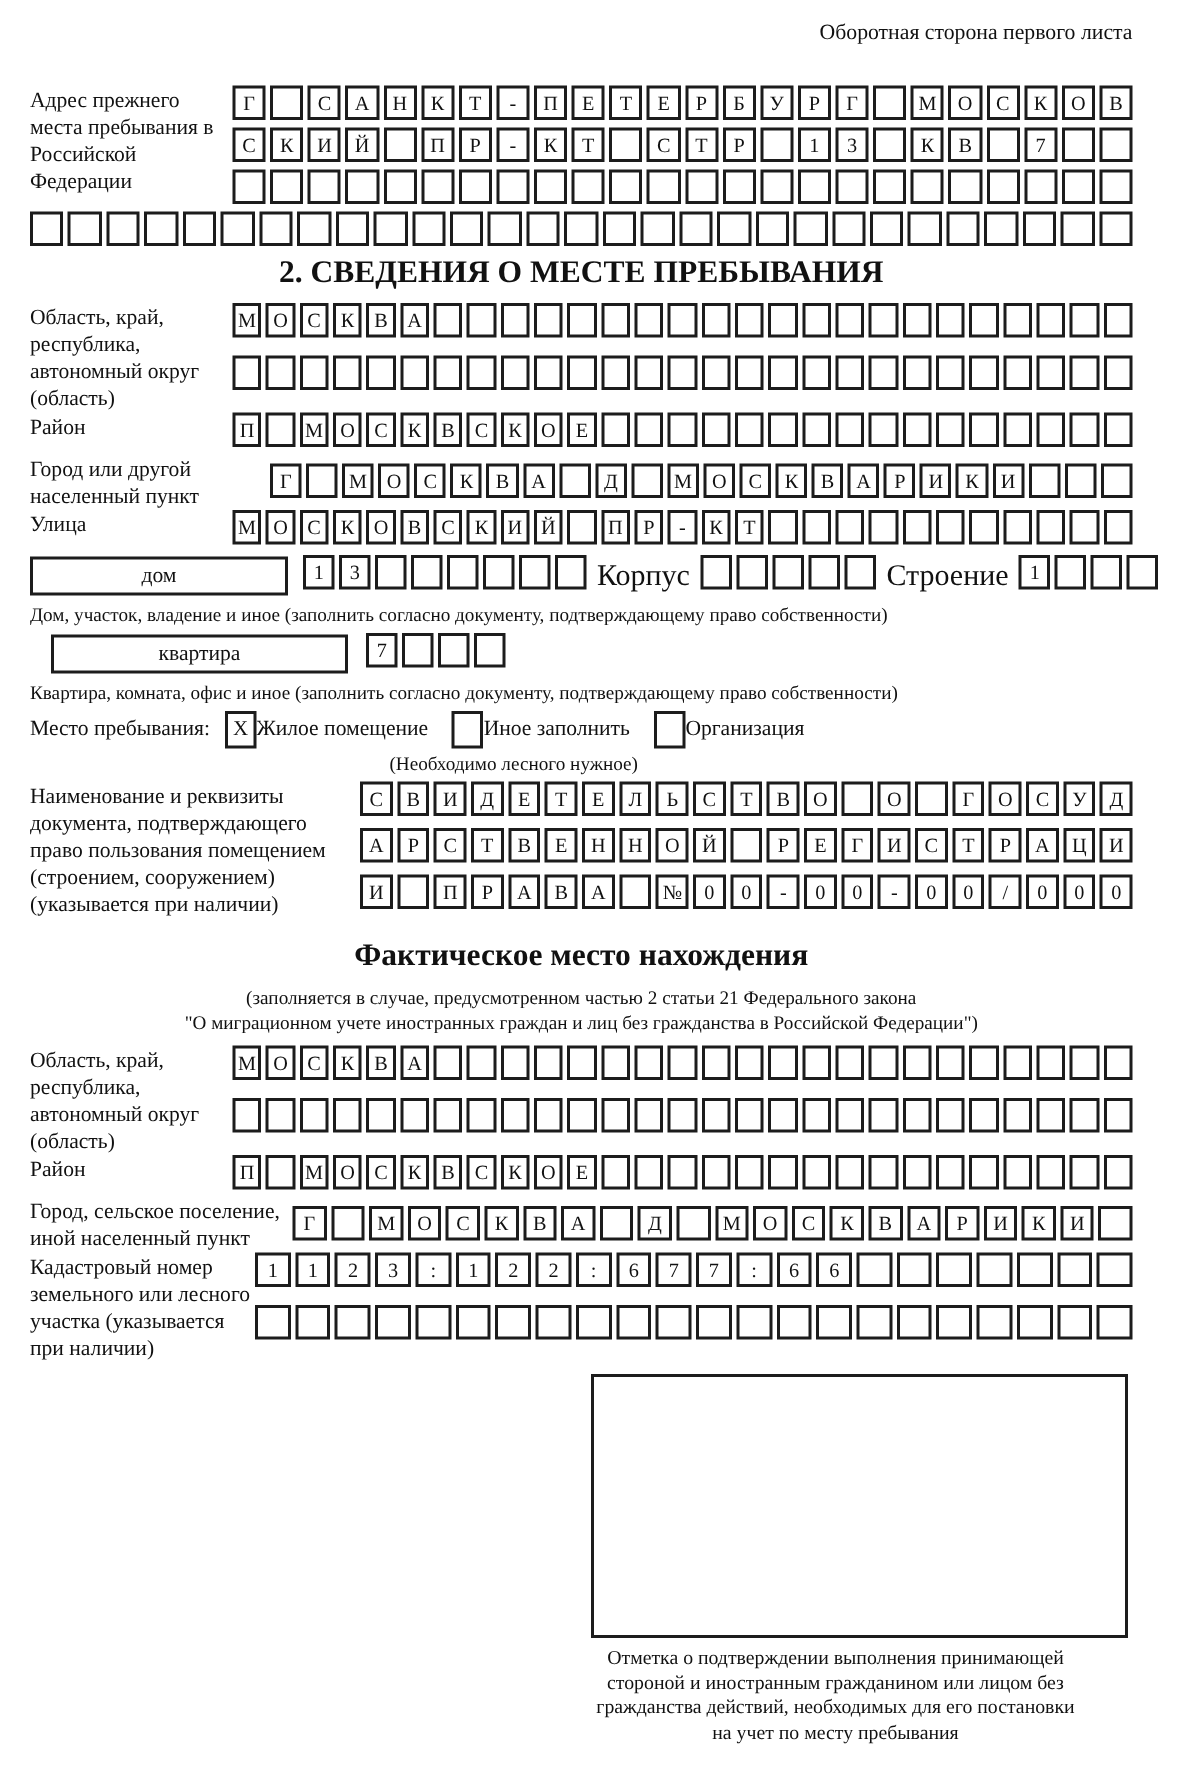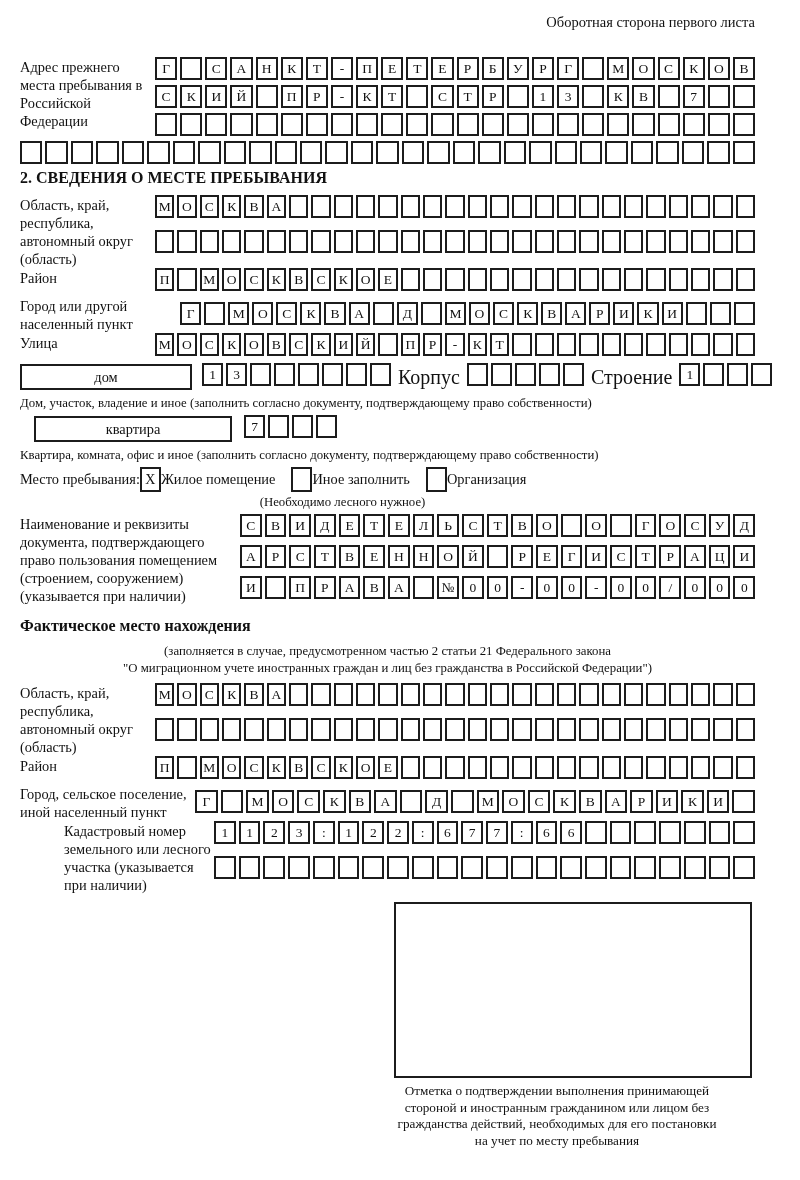--- a/index.html
+++ b/index.html
@@ -12,57 +12,57 @@
   }
   .page { width:800px; height:1180px; padding:14px 45px 0 20px; }
 
   .header-note { text-align:right; font-size:14.5px; margin-bottom:26px; }
 
   .row { display:flex; align-items:flex-start; }
   .flabel { font-size:14.4px; line-height:18px; padding-top:1px; flex:none; }
   .w135 { width:135px; }
   .w160 { width:160px; }
   .w175 { width:175px; }
-  .w150 { width:150px;margin-left:44px; }
+  .w150 { width:150px; }
   .w220 { width:220px; }
 
   .rowscol { flex:1; display:flex; flex-direction:column; min-width:0; }
 
   .cells { display:flex; flex:1; gap:3px; margin-bottom:5px; min-width:0; }
   .cells.spread { margin-bottom:12px; }
   .cells.doc { margin-bottom:8px; }
   .cell {
     flex:1; height:23px; border:2px solid #1c1c1c; background:#fff;
     display:flex; align-items:center; justify-content:center;
     font-size:13.5px; line-height:1; min-width:0;
   }
   .fixed .cell { flex:none; width:21px; }
 
   .note { font-size:12.8px; line-height:16px; margin-bottom:3px; }
   .note.center { text-align:center; }
 
-  .sec-title { font-weight:bold; font-size:16px; margin:4px 0 8px; }
+  .sec-title { text-align:center; font-weight:bold; font-size:21px; margin:4px 0 8px; }
 
   .house-row { margin:2px 0 4px; align-items:center; }
   .wide-box {
     border:2px solid #1c1c1c; height:26px; flex:none;
     display:flex; align-items:center; justify-content:center; font-size:14.4px;
   }
   .dom-box { width:172px; margin-right:10px; }
   .apt-box { width:198px; margin-left:14px; margin-right:12px; }
   .inline-label { font-size:20px; line-height:26px; margin:0 7px; flex:none; }
 
   .stay-row { align-items:center; margin:4px 0 2px; }
   .checkbox {
     width:21px; height:25px; border:2px solid #1c1c1c; flex:none;
     display:flex; align-items:center; justify-content:center; font-size:14px;
   }
   .stay-opt { display:flex; align-items:center; margin-left:16px; }
   .stay-opt .opt-label { font-size:14.4px; margin-left:0; }
-  .stay-label { font-size:14.4px; margin-right:0; }
+  .stay-label { font-size:14.4px; margin-right:10px; }
 
   .actual-note { text-align:center; font-size:12.8px; line-height:17px; }
 
   .stamp-wrap { margin-left:374px; width:326px; margin-top:8px; }
   .stamp-box { border:2px solid #1c1c1c; width:358px; height:176px; background:#fff; }
   .stamp-caption { text-align:center; font-size:13.2px; line-height:16.5px; margin-top:5px; }
 
   .mb2 { margin-bottom:2px; } .mb4 { margin-bottom:4px; } .mb6 { margin-bottom:6px; }
 </style>
 </head>

